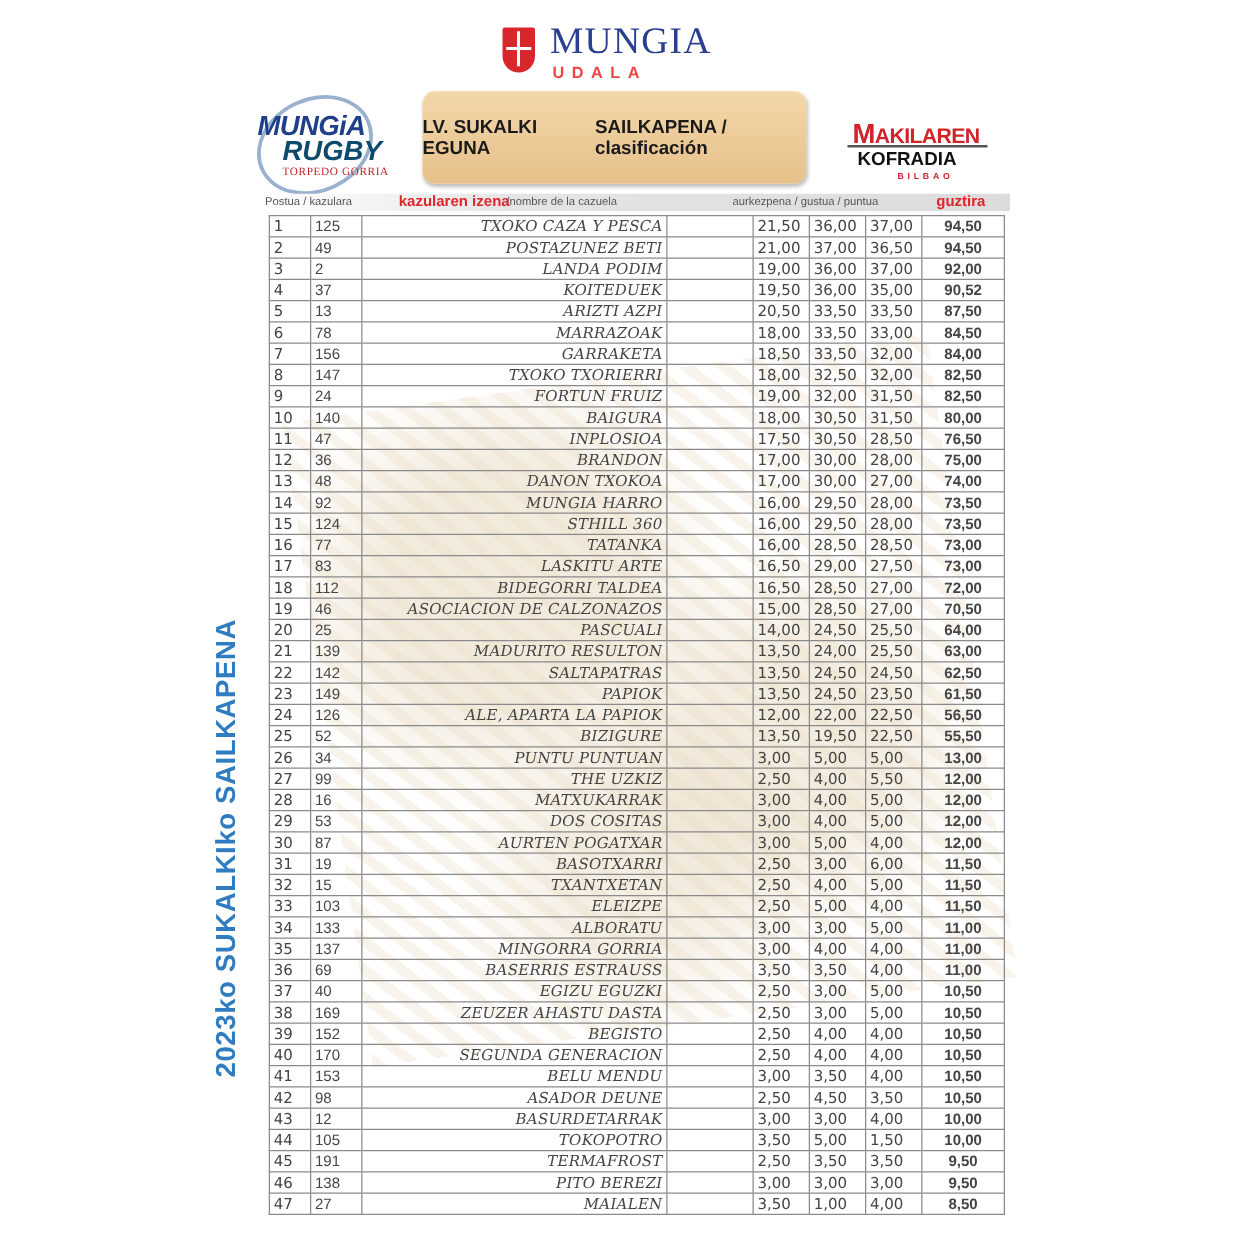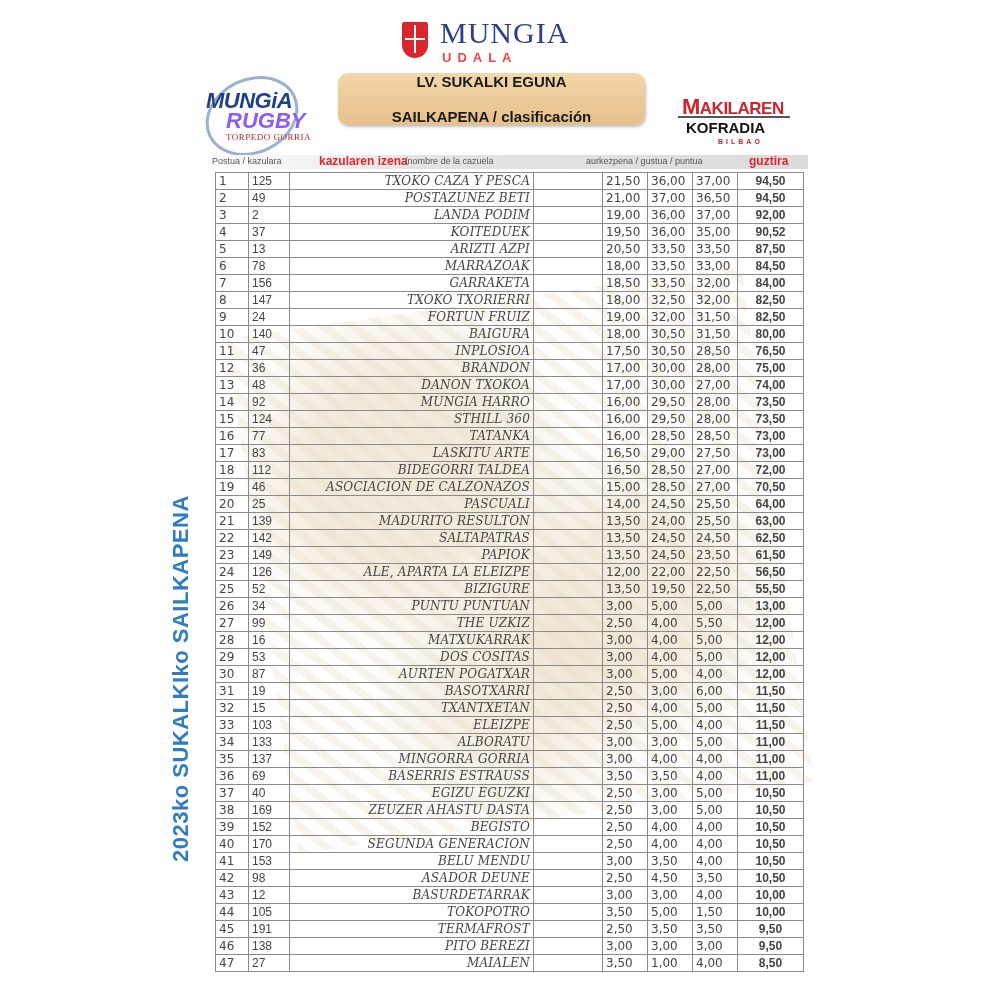--- a/index.html
+++ b/index.html
@@ -14,25 +14,25 @@
   .mungia-logo{position:absolute;left:402px;top:18px;display:flex;align-items:flex-start;gap:12px;}
   .shield{width:26px;height:36px;background:#d8262d;border-radius:2px 2px 13px 13px;position:relative;margin-top:4px;}
   .shield::before{content:"";position:absolute;left:3px;top:3px;width:20px;height:28px;
     background:linear-gradient(90deg,transparent 45%,#fff 45% 55%,transparent 55%),linear-gradient(180deg,transparent 45%,#fff 45% 55%,transparent 55%);}
   .mungia-text{display:flex;flex-direction:column;}
   .mungia-name{font-family:"Liberation Serif",serif;color:#2b3f8f;font-size:30px;letter-spacing:1px;line-height:30px;}
   .mungia-sub{color:#ef4444;font-size:13px;letter-spacing:6px;font-weight:bold;margin-left:2px;margin-top:2px;}
   .rugby-logo{position:absolute;left:196px;top:68px;width:120px;height:80px;}
   .rugby-ring{position:absolute;left:8px;top:10px;width:90px;height:70px;border:3px solid #9ab0d0;border-radius:50%;transform:rotate(-25deg);}
   .rugby-l1{position:absolute;left:10px;top:20px;font-style:italic;font-weight:bold;color:#1f3f8a;font-size:22px;letter-spacing:-0.5px;}
-  .rugby-l2{position:absolute;left:30px;top:40px;font-style:italic;font-weight:bold;color:#8b5cf6;font-size:22px;}
+  .rugby-l2{position:absolute;left:30px;top:40px;font-style:italic;font-weight:bold;color:#0c4a6e;font-size:22px;}
   .rugby-l3{position:absolute;left:30px;top:64px;font-family:"Liberation Serif",serif;color:#c0262d;font-size:9px;letter-spacing:0.5px;}
-  .title-box{position:absolute;left:338px;top:73px;width:307px;height:52px;border-radius:10px;
+  .title-box{position:absolute;left:338px;top:73px;width:307px;height:74px;border-radius:10px;
     background:linear-gradient(180deg,#f3d7aa 0%,#e6c08a 100%);box-shadow:1px 2px 3px rgba(0,0,0,0.25);
-    display:flex;flex-direction:column;align-items:center;justify-content:space-between;gap:11px;}
+    display:flex;flex-direction:row;align-items:center;justify-content:center;gap:11px;}
   .title-l1,.title-l2{font-weight:bold;color:#1a1a1a;font-size:15px;}
   .makila-logo{position:absolute;left:682px;top:94px;width:110px;height:56px;}
   .mk-l1{position:absolute;left:0;top:0;font-weight:bold;color:#d0232a;font-size:17px;letter-spacing:-0.5px;}
   .mk-l1 b{font-size:22px;}
   .mk-sword{position:absolute;left:-4px;top:22px;width:112px;height:2px;background:#555;}
   .mk-l2{position:absolute;left:4px;top:25px;font-weight:bold;color:#111;font-size:15px;}
   .mk-l3{position:absolute;left:36px;top:44px;color:#d0232a;font-size:7px;letter-spacing:3px;font-weight:bold;}
   .header-bar{position:absolute;left:208px;top:155px;width:600px;height:14px;
     background:linear-gradient(90deg,#ffffff 0%,#e4e4e4 35%,#dcdcdc 100%);font-size:9px;color:#555;}
   .hb{position:absolute;top:1px;white-space:nowrap;}
@@ -318,21 +318,21 @@
         <td class="c-name">PAPIOK</td>
         <td class="c-blank"></td>
         <td class="c-s">13,50</td>
         <td class="c-s">24,50</td>
         <td class="c-s">23,50</td>
         <td class="c-tot">61,50</td>
       </tr>
       <tr>
         <td class="c-pos">24</td>
         <td class="c-kaz">126</td>
-        <td class="c-name">ALE, APARTA LA ELEIZPE</td>
+        <td class="c-name">ALE, APARTA LA PAPIOK</td>
         <td class="c-blank"></td>
         <td class="c-s">12,00</td>
         <td class="c-s">22,00</td>
         <td class="c-s">22,50</td>
         <td class="c-tot">56,50</td>
       </tr>
       <tr>
         <td class="c-pos">25</td>
         <td class="c-kaz">52</td>
         <td class="c-name">BIZIGURE</td>

